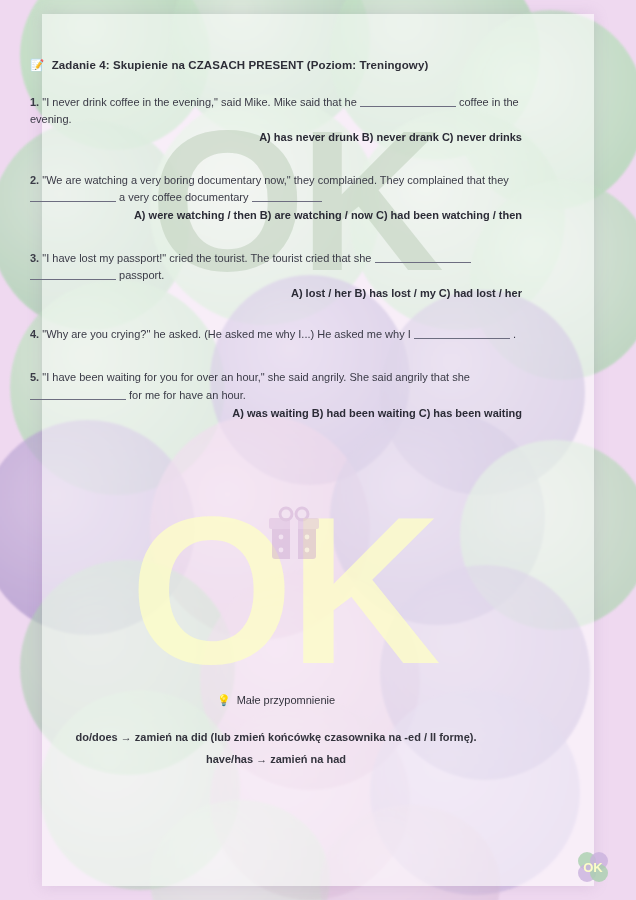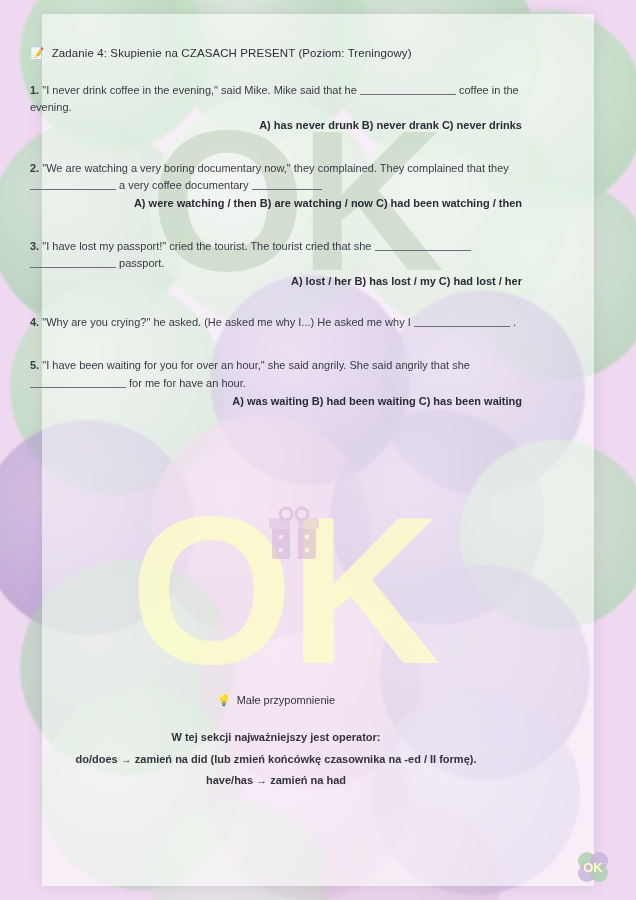--- a/index.html
+++ b/index.html
@@ -49,24 +49,25 @@
     z-index: 4;
   }
 
   .doc-inner {
     padding: 46px 30px 0 30px;
     box-sizing: border-box;
   }
 
   .title-row {
     font-size: 11.5px;
-    font-weight: normal;
+    font-weight: bold;
     color: #2e2e38;
     margin-bottom: 22px;
     letter-spacing: 0.1px;
+    margin-top: 12px;
   }
   .title-icon {
     display: inline-block;
     margin-right: 4px;
     color: #4f8f5a;
   }
 
   .q-block {
     margin-bottom: 20px;
     font-size: 11px;
@@ -284,21 +285,20 @@
       <div class="q-answers">A) was waiting B) had been waiting C) has been waiting</div>
     </div>
 
   </div>
 
   <div class="reminder">
     <div class="rem-title">
       <span class="bulb">💡</span>
       <span>Małe przypomnienie</span>
     </div>
-    <div class="rem-line">W tej sekcji najważniejszy jest operator:</div>
     <div class="rem-line">do/does → zamień na did (lub zmień końcówkę czasownika na -ed / II formę).</div>
     <div class="rem-line">have/has → zamień na had</div>
   </div>
 </div>
 
 <div id="logo-bottom">
   <svg width="34" height="34" viewBox="0 0 34 34">
     <circle cx="11" cy="11" r="9" fill="#a9cfae" opacity="0.8"></circle>
     <circle cx="23" cy="11" r="9" fill="#c9b2dd" opacity="0.8"></circle>
     <circle cx="11" cy="23" r="9" fill="#c9b2dd" opacity="0.8"></circle>

